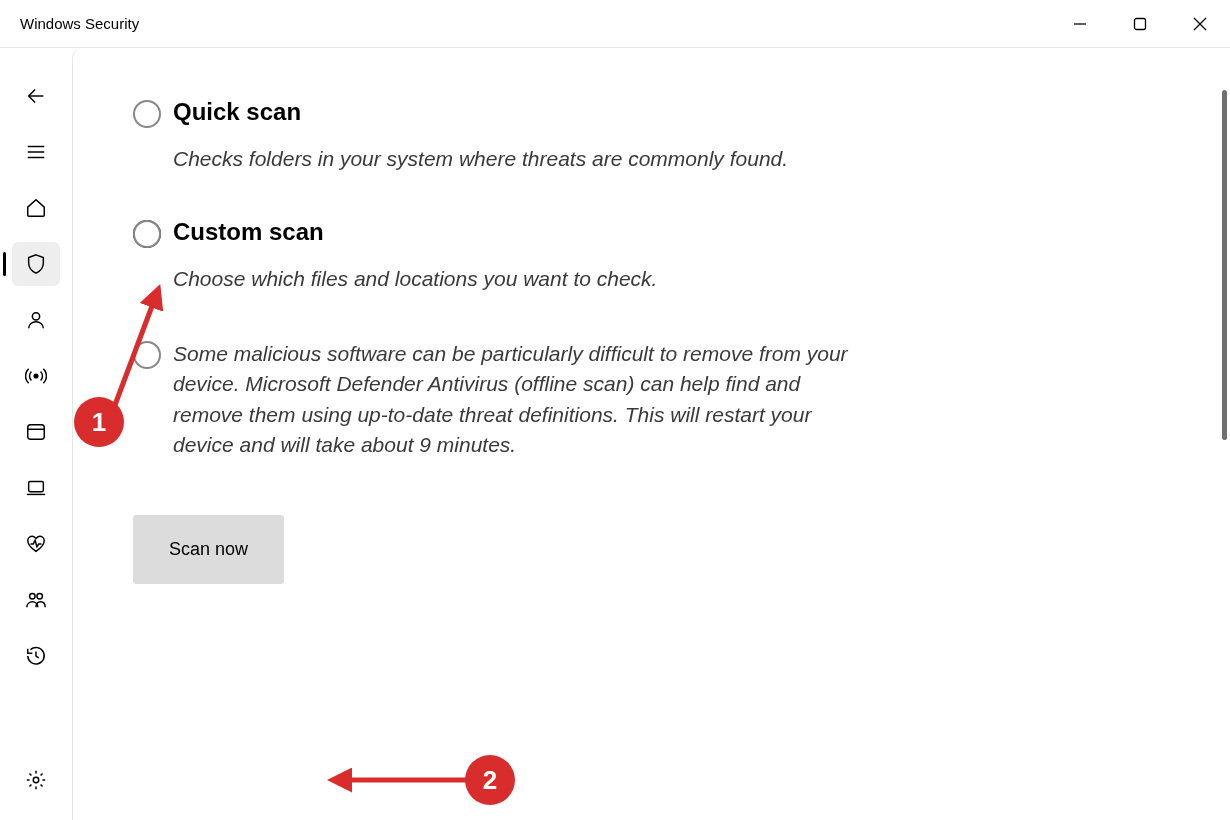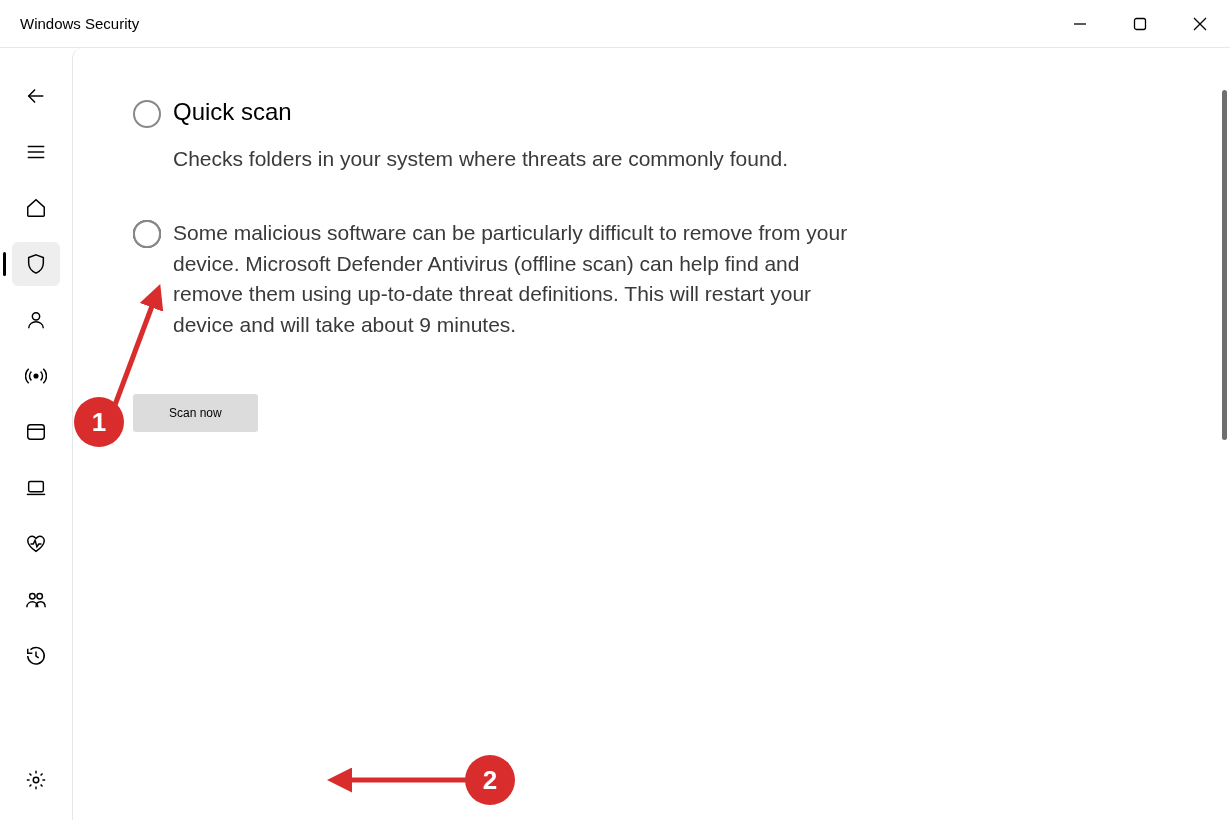--- a/index.html
+++ b/index.html
@@ -128,37 +128,38 @@
       background: #fff;
     }
 
     .radio-checked {
       border: 6px solid #222;
       background: #fff;
     }
 
     .scan-option .opt-title {
       font-size: 24px;
-      font-weight: 400;
+      font-weight: 700;
       color: #000;
       margin-bottom: 18px;
     }
 
     .scan-option .opt-desc {
       font-size: 21px;
       color: #3a3a3a;
       line-height: 1.45;
+      font-style: italic;
     }
 
     .scan-btn {
       display: inline-block;
       background: #dcdcdc;
       border: none;
-      padding: 12px 36px;
-      font-size: 12px;
+      padding: 24px 36px;
+      font-size: 18px;
       color: #000;
       border-radius: 3px;
       margin-top: 10px;
     }
 
     
     .scroll-track {
       position: absolute;
       right: 3px;
       top: 90px;
@@ -307,20 +308,22 @@
       <div class="opt-title">Quick scan</div>
       <div class="opt-desc">Checks folders in your system where threats are commonly found.</div>
     </div>
 
     <div class="scan-option">
       <div class="radio radio-checked"></div>
     </div>
 
     <div class="scan-option">
       <div class="radio radio-unchecked"></div>
+      <div class="opt-title">Custom scan</div>
+      <div class="opt-desc">Choose which files and locations you want to check.</div>
     </div>
 
     <div class="scan-option">
       <div class="radio radio-unchecked"></div>
       <div class="opt-desc">Some malicious software can be particularly difficult to remove from your device. Microsoft Defender Antivirus (offline scan) can help find and remove them using up-to-date threat definitions. This will restart your device and will take about 9 minutes.</div>
     </div>
 
     <button class="scan-btn">Scan now</button>
 
   </div>

